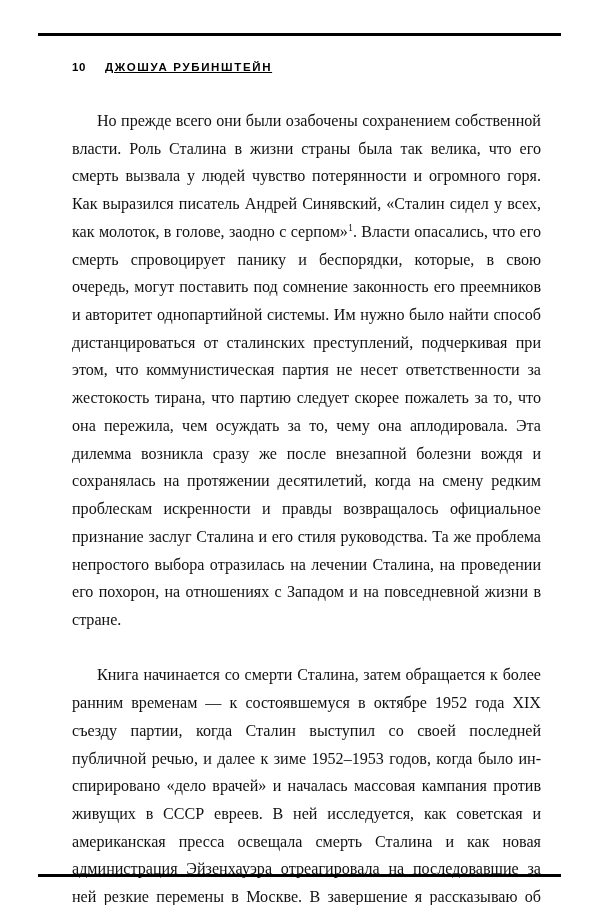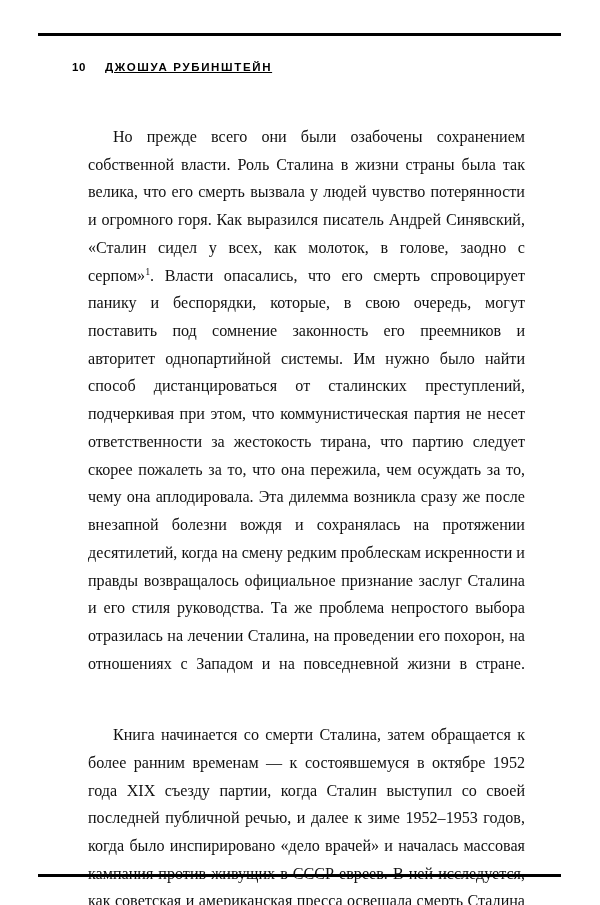--- a/index.html
+++ b/index.html
@@ -66,21 +66,21 @@
     top: 107px;
     width: 469px;
     font-size: 16.1px;
     line-height: 27.72px;
     text-align: justify;
     text-justify: inter-word;
     hyphens: manual;
     -webkit-hyphens: manual;
   }
   .textblock p {
-    margin: 16px;
+    margin: 0;
     text-indent: 25px;
     text-align: justify;
   }
   
   .textblock p::after {
     content: "";
     display: inline-block;
     width: 100%;
   }
   sup.fn {

